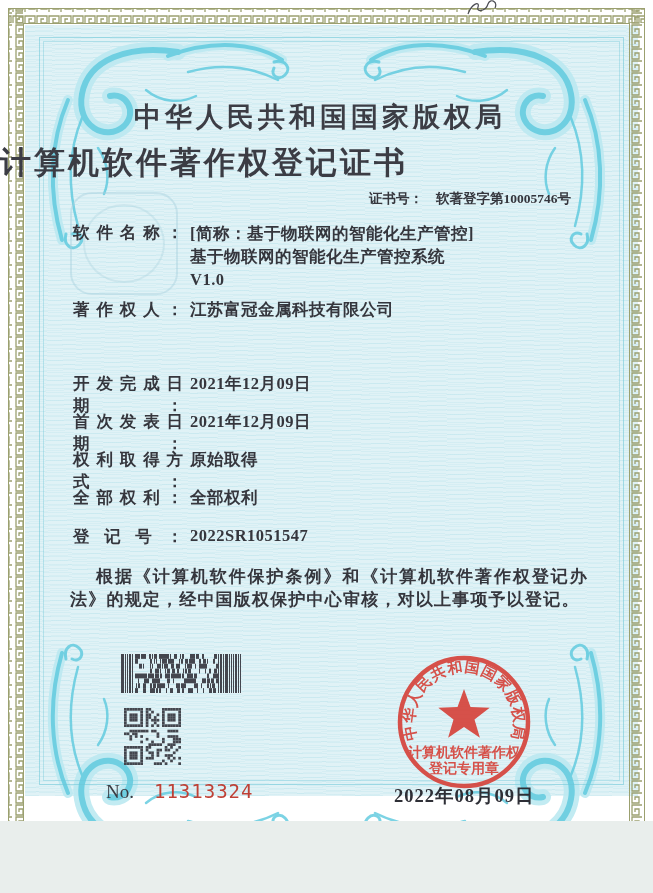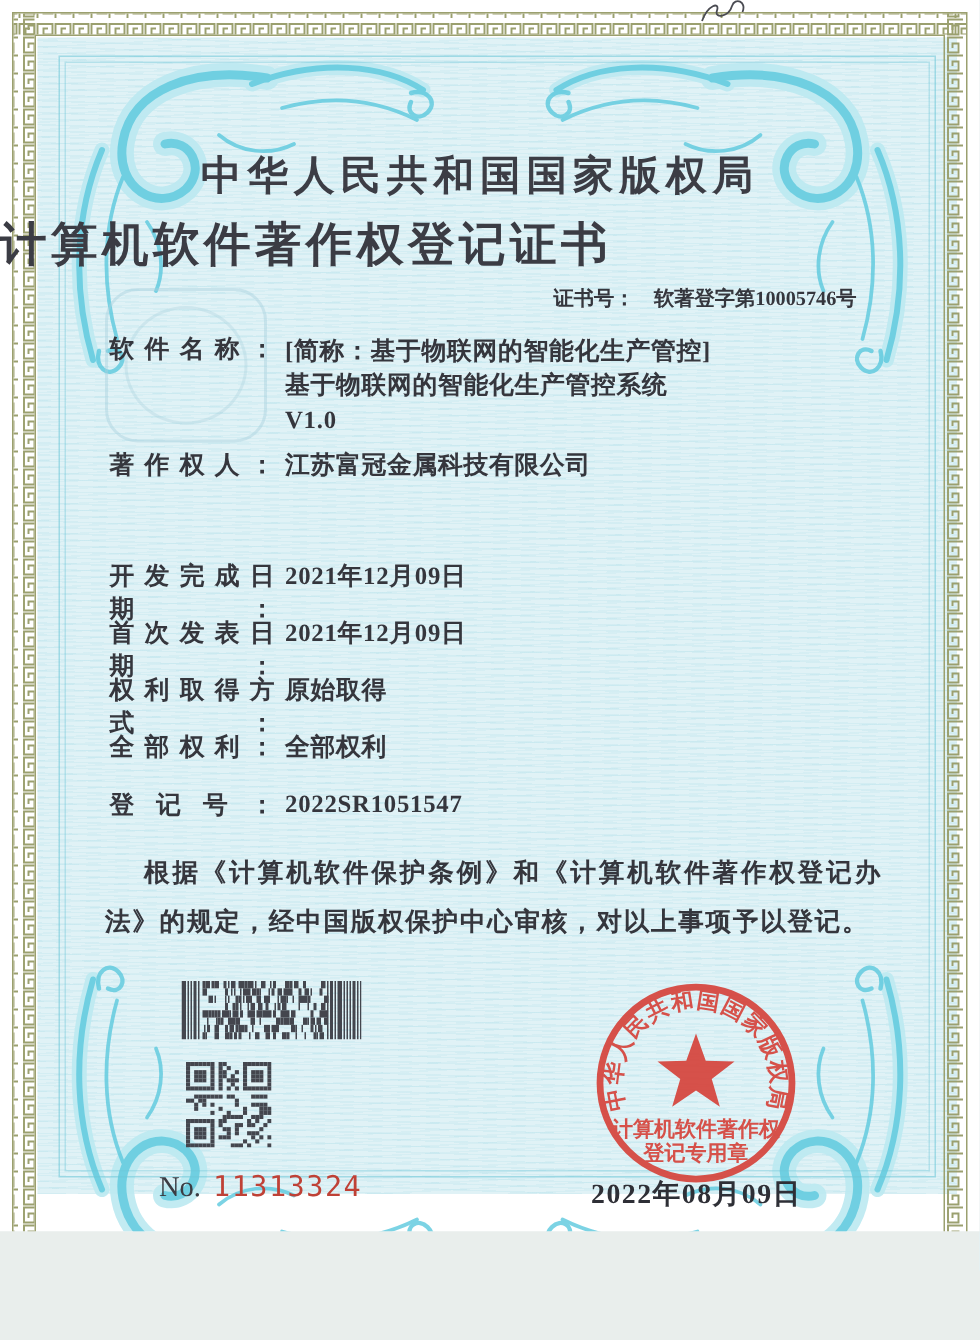--- a/index.html
+++ b/index.html
@@ -33,26 +33,26 @@
   .cert-title{position:absolute;left:0;top:142px;width:648px;text-align:left;
     font-size:31px;font-weight:700;letter-spacing:3px;color:#3b3c44;}
   .cert-no{position:absolute;top:190px;right:92px;font-size:13.5px;font-weight:700;
     display:flex;gap:13px;color:#35363d;justify-content:flex-end;}
   
   .row{position:absolute;left:73px;display:flex;font-size:16.5px;font-weight:700;color:#35363d;}
   .row .lab{display:inline-block;width:110px;text-align:justify;text-align-last:justify;flex:none;}
   .row .val{margin-left:7px;letter-spacing:.5px;}
   .row .val.multi div{line-height:23px;}
   .statement{position:absolute;left:70px;top:565px;width:518px;
-    font-size:17px;font-weight:700;line-height:33px;letter-spacing:1.2px;
+    font-size:17px;font-weight:700;line-height:23px;letter-spacing:1.2px;
     text-indent:26px;text-align:justify;word-break:break-all;color:#35363d;}
   
   .serial{position:absolute;left:106px;top:780px;font-size:19px;color:#3b3c43;}
   .serial .num{font-family:"DejaVu Sans Mono","Liberation Mono",monospace;
-    font-size:19px;letter-spacing:1px;margin-left:8px;text-align:right;}
+    font-size:19px;letter-spacing:1px;margin-left:20px;text-align:right;}
   .issue-date{position:absolute;left:394px;top:783px;font-size:18.5px;font-weight:700;
     letter-spacing:1px;color:#2e2f36;}
   .stamp{position:absolute;left:374px;top:632px;width:180px;height:180px;opacity:.93;}
 </style>
 </head>
 <body>
 
 <div class="page">
 
   <div class="paper"></div>

